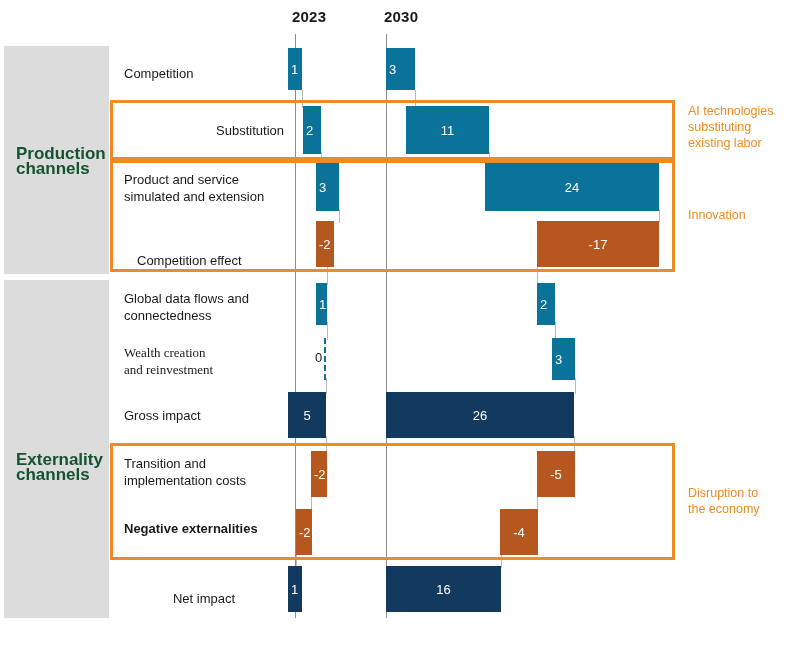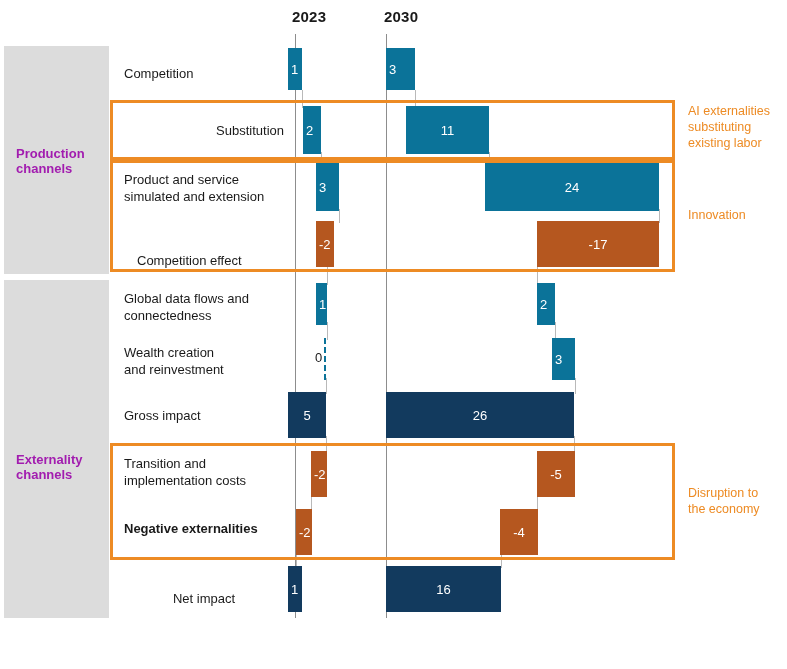--- a/index.html
+++ b/index.html
@@ -38,23 +38,23 @@
   .group-block {
     position: absolute;
     background: #dcdcdc;
     left: 4px;
     width: 105px;
   }
   .group-block .group-label {
     position: absolute;
     left: 12px;
     width: 92px;
-    font-size: 13px;
+    font-size: 17px;
     font-weight: bold;
-    color: #a21caf;
+    color: #14532d;
     line-height: 15px;
   }
 
   
   .row-label {
     position: absolute;
     left: 124px;
     width: 160px;
     font-size: 13px;
     color: #1a1a1a;
@@ -218,21 +218,21 @@
       <div class="bar bar-neg" style="left: 537px; top: 221px; width: 122px; height: 46px;">
         <span class="bar-value inside-center">-17</span>
       </div>
       <div class="row-label" style="top: 289.5px;"><span>Global data flows and</span><br><span>connectedness</span></div>
       <div class="bar bar-pos" style="left: 316px; top: 283px; width: 11px; height: 42px;">
         <span class="bar-value inside-left">1</span>
       </div>
       <div class="bar bar-pos" style="left: 537px; top: 283px; width: 18px; height: 42px;">
         <span class="bar-value inside-left">2</span>
       </div>
-      <div class="row-label" style="top: 343.5px;"><span>Wealth creation</span><br><span>and reinvestment</span></div>
+      <div class="row-label" style="top: 343.5px; font-family: Liberation Serif, serif;"><span>Wealth creation</span><br><span>and reinvestment</span></div>
       <div class="zero-mark" style="left: 324px; top: 338px; height: 42px;"></div>
       <div class="zero-value" style="left: 315px; top: 350px;">0</div>
       <div class="bar bar-pos" style="left: 552px; top: 338px; width: 23px; height: 42px;">
         <span class="bar-value inside-left">3</span>
       </div>
       <div class="row-label" style="top: 407px;"><span>Gross impact</span></div>
       <div class="bar bar-total" style="left: 288px; top: 392px; width: 38px; height: 46px;">
         <span class="bar-value inside-center">5</span>
       </div>
       <div class="bar bar-total" style="left: 386px; top: 392px; width: 188px; height: 46px;">
@@ -256,21 +256,21 @@
       <div class="bar bar-total" style="left: 288px; top: 566px; width: 14px; height: 46px;">
         <span class="bar-value inside-left">1</span>
       </div>
       <div class="bar bar-total" style="left: 386px; top: 566px; width: 115px; height: 46px;">
         <span class="bar-value inside-center">16</span>
       </div>
     </div>
 
   <div class="callout-box" style="left:110px; top:100px; width:565px; height:60px;"></div>
   <div class="callout-note" style="left:688px; top:103px;">
-    <span>AI externalities</span><br>
+    <span>AI technologies</span><br>
     <span>substituting</span><br>
     <span>existing labor</span>
   </div>
 
   <div class="callout-box" style="left:110px; top:160px; width:565px; height:112px;"></div>
   <div class="callout-note" style="left:688px; top:207px;">
     <span>Innovation</span>
   </div>
 
   <div class="callout-box" style="left:110px; top:443px; width:565px; height:117px;"></div>

